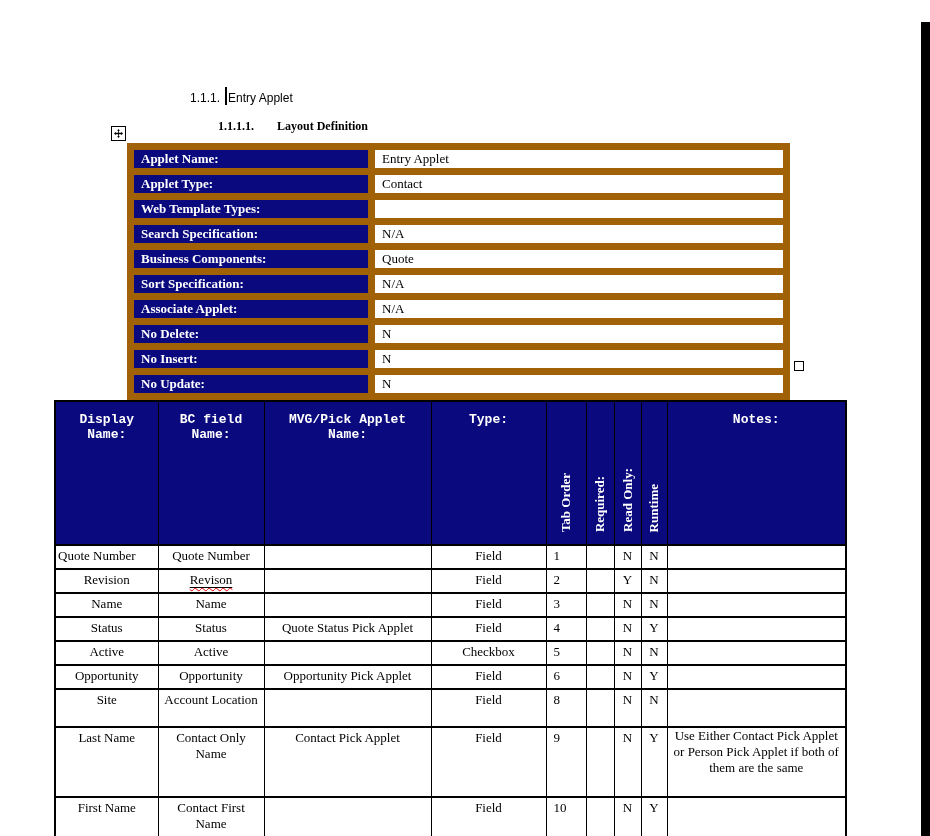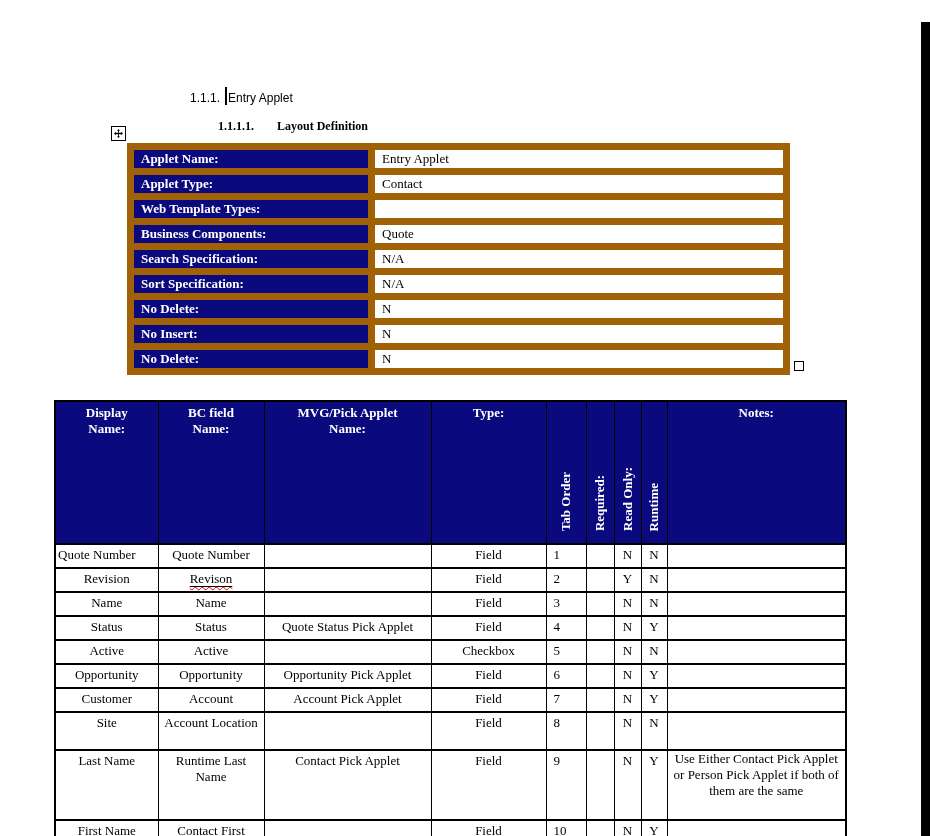--- a/index.html
+++ b/index.html
@@ -32,21 +32,21 @@
   
   .resize-handle{position:absolute;left:794px;top:361px;width:8px;height:8px;border:1px solid #000;background:#fff;}
 
   
   .ltable{position:absolute;left:54px;top:400px;border-collapse:collapse;table-layout:fixed;
       font-size:13px;text-align:center;}
   .ltable td{border:2px solid #000;border-left-width:1px;border-right-width:1px;
       vertical-align:top;padding:2px 2px 1px 2px;overflow:hidden;}
   .ltable{border:2px solid #000;}
   .ltable tr.hdr td{background:#0a0a7e;color:#fff;font-weight:bold;height:131px;}
-  .ltable td.hhead{vertical-align:top;white-space:pre-line;padding-top:3px;}
+  .ltable td.hhead{vertical-align:top;white-space:pre-line;padding-top:10px;font-family:Liberation Mono, monospace;}
   .ltable td.vhead{vertical-align:bottom;padding-bottom:8px;}
   .ltable td.vhead span{display:inline-block;writing-mode:vertical-rl;transform:rotate(180deg);
       white-space:nowrap;font-weight:bold;}
   .ltable tr.data td{height:19px;background:#fff;}
   .ltable tr.r8 td{height:33px;}
   .ltable tr.r9 td{height:65px;}
   .ltable tr.r10 td{height:52px;}
   .ltable td.tabcol{text-align:left;padding-left:7px;}
   .ltable td.notes-cell{padding:0 4px;}
   .misspell-wavy{text-decoration:underline wavy #e00000;text-decoration-thickness:1px;text-underline-offset:3px;}
@@ -81,37 +81,45 @@
         </tr>
         <tr>
           <td class="plabel">Applet Type:</td>
           <td class="pvalue">Contact</td>
         </tr>
         <tr>
           <td class="plabel">Web Template Types:</td>
           <td class="pvalue"></td>
         </tr>
         <tr>
+          <td class="plabel">Search Specification:</td>
+          <td class="pvalue">N/A</td>
+        </tr>
+        <tr>
           <td class="plabel">Business Components:</td>
           <td class="pvalue">Quote</td>
         </tr>
         <tr>
-          <td class="plabel">Search Specification:</td>
-          <td class="pvalue">N/A</td>
-        </tr>
-        <tr>
           <td class="plabel">Sort Specification:</td>
           <td class="pvalue">N/A</td>
         </tr>
         <tr>
+          <td class="plabel">Associate Applet:</td>
+          <td class="pvalue">N/A</td>
+        </tr>
+        <tr>
           <td class="plabel">No Delete:</td>
           <td class="pvalue">N</td>
         </tr>
         <tr>
           <td class="plabel">No Insert:</td>
+          <td class="pvalue">N</td>
+        </tr>
+        <tr>
+          <td class="plabel">No Update:</td>
           <td class="pvalue">N</td>
         </tr>
         <tr>
           <td class="plabel">No Delete:</td>
           <td class="pvalue">N</td>
         </tr>
       </tbody>
   </table>
 
   <div class="resize-handle"></div>
@@ -202,45 +210,34 @@
           <td>Opportunity</td>
           <td>Opportunity</td>
           <td>Opportunity Pick Applet</td>
           <td>Field</td>
           <td class="tabcol">6</td>
           <td></td>
           <td>N</td>
           <td>Y</td>
           <td class="notes-cell"></td>
         </tr>
-        <tr class="data">
-          <td>Customer</td>
-          <td>Account</td>
-          <td>Account Pick Applet</td>
-          <td>Field</td>
-          <td class="tabcol">7</td>
-          <td></td>
-          <td>N</td>
-          <td>Y</td>
-          <td class="notes-cell"></td>
-        </tr>
         <tr class="data r8">
           <td>Site</td>
           <td>Account Location</td>
           <td></td>
           <td>Field</td>
           <td class="tabcol">8</td>
           <td></td>
           <td>N</td>
           <td>N</td>
           <td class="notes-cell"></td>
         </tr>
         <tr class="data r9">
           <td>Last Name</td>
-          <td>Runtime Last Name</td>
+          <td>Contact Only Name</td>
           <td>Contact Pick Applet</td>
           <td>Field</td>
           <td class="tabcol">9</td>
           <td></td>
           <td>N</td>
           <td>Y</td>
           <td class="notes-cell">Use Either Contact Pick Applet or Person Pick Applet if both of them are the same</td>
         </tr>
         <tr class="data r10">
           <td>First Name</td>

